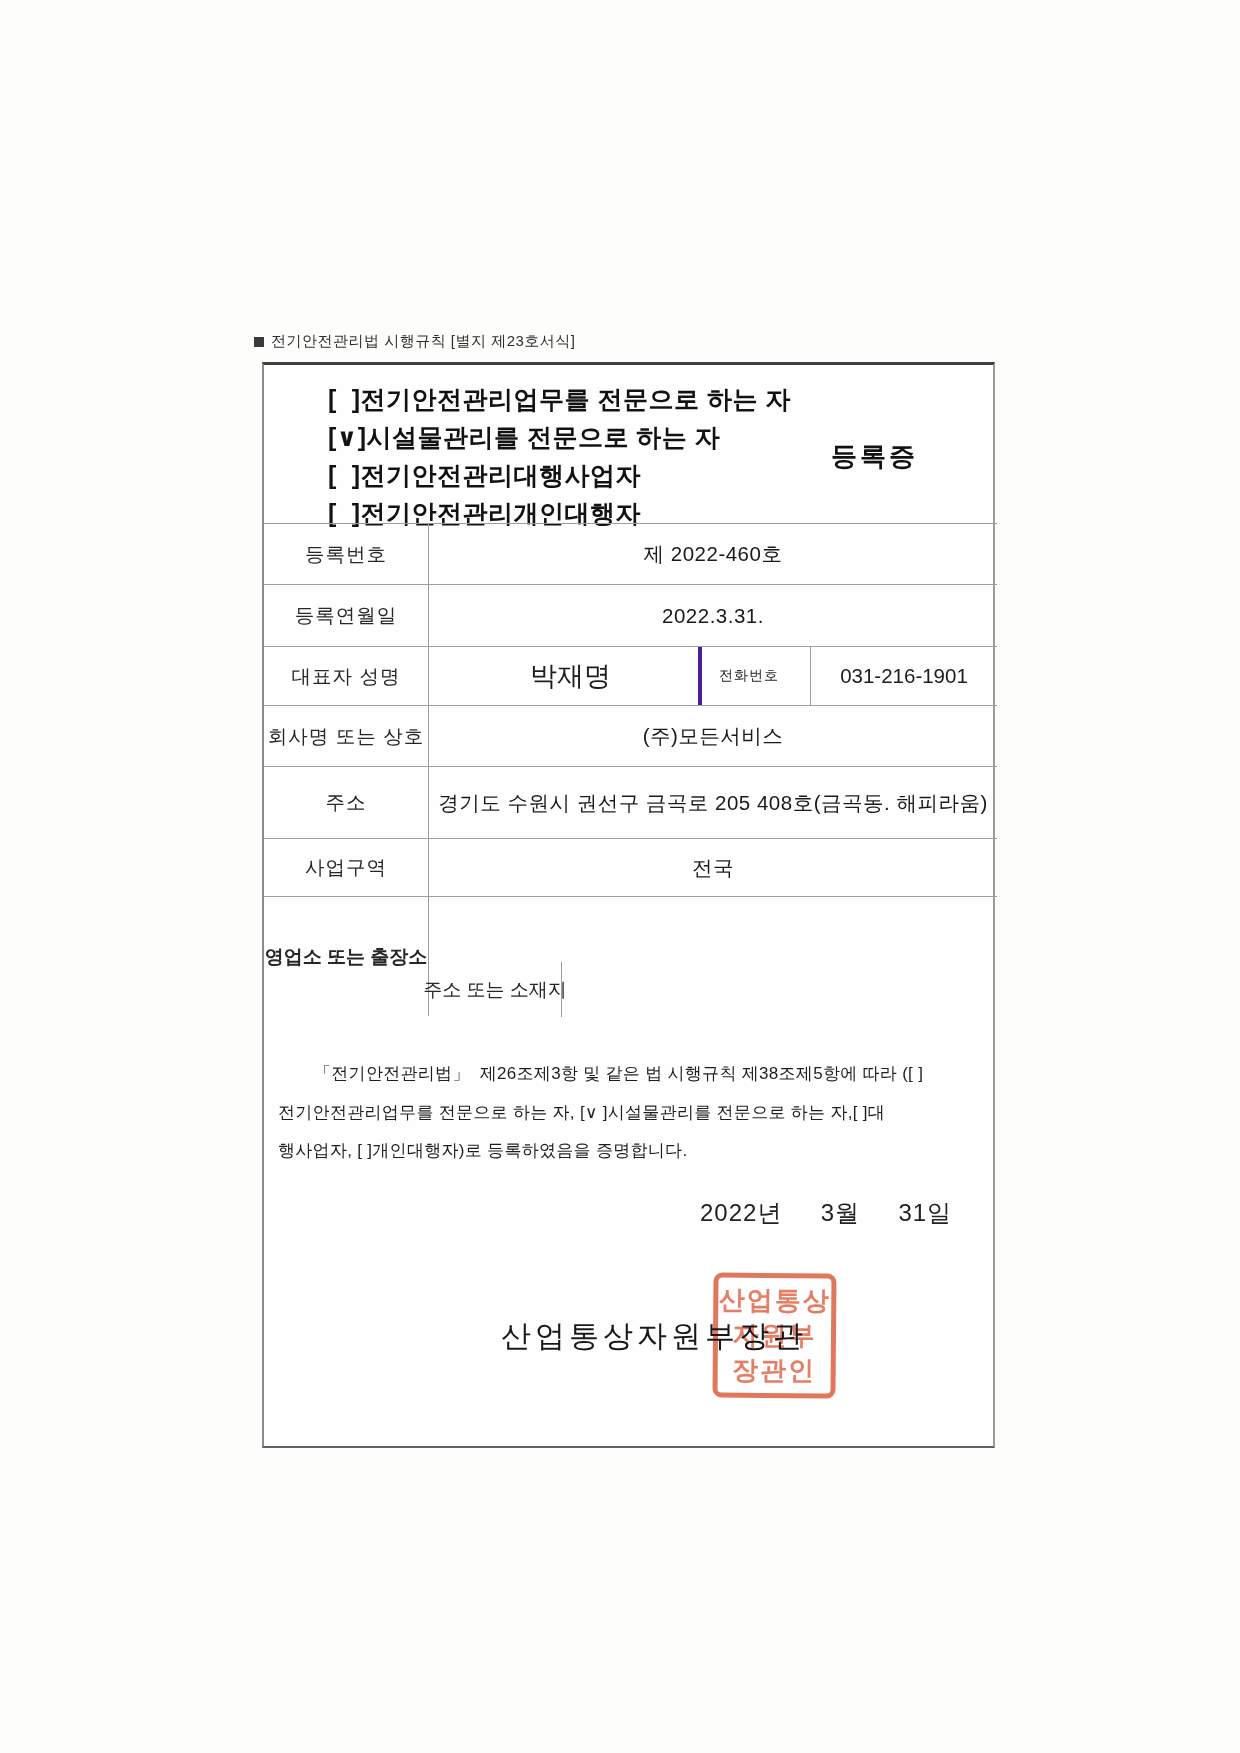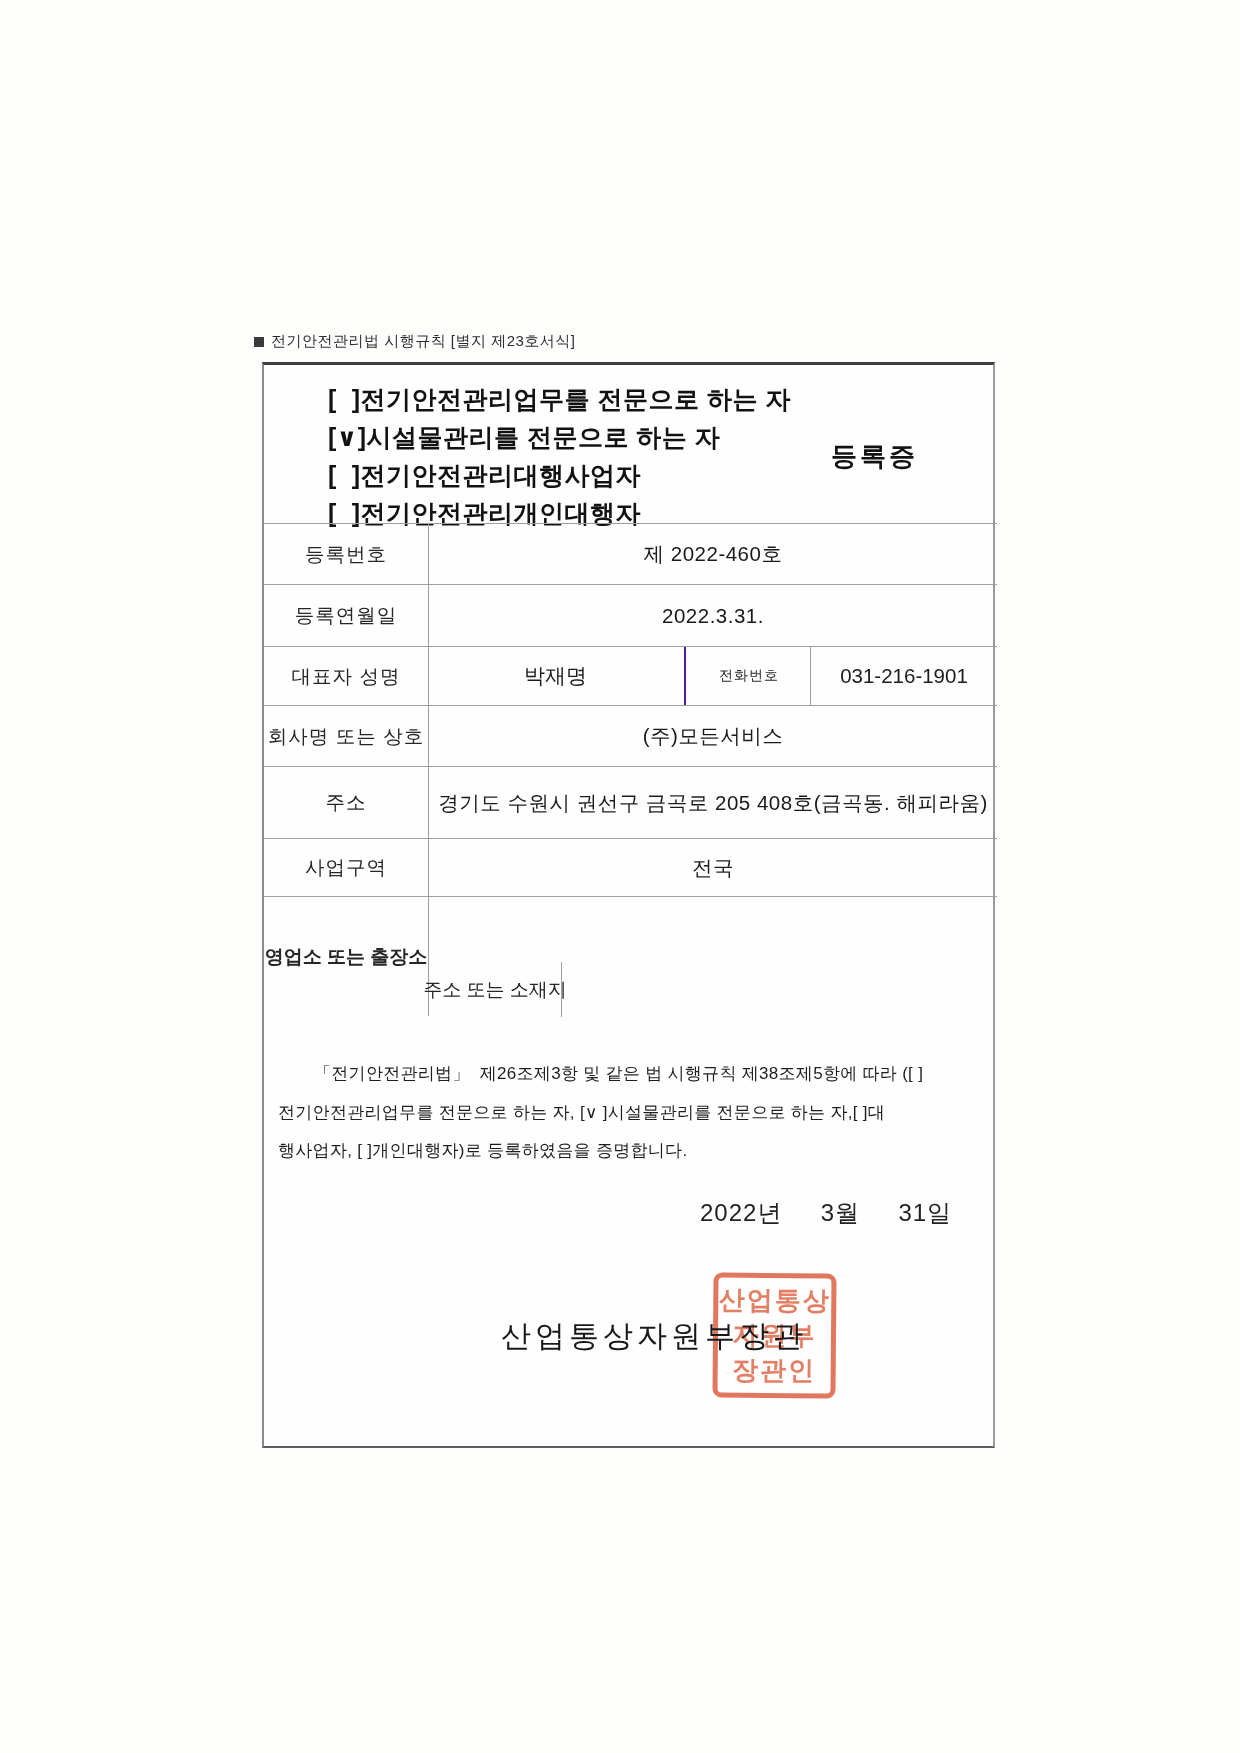--- a/index.html
+++ b/index.html
@@ -46,21 +46,21 @@
   .r7 { top:531px; height:120px; }
 
   .cell {
     position:absolute; top:0; height:100%;
     display:flex; align-items:center; justify-content:center;
   }
   .label-cell { left:0; width:165px; border-right:1px solid #9e9e9e; font-size:19.5px; color:#262626; letter-spacing:1px; }
   .value-cell { left:165px; right:0; font-size:20.5px; color:#1a1a1a; letter-spacing:0.5px; white-space:nowrap; }
 
   
-  .v1-cell { left:163px; width:259px; border-right:2px solid #4c1d95; font-size:21px; }
+  .v1-cell { left:179px; width:259px; border-right:4px solid #4c1d95; font-size:27px; }
   .l2-cell { left:424px; width:123px; border-right:1px solid #9e9e9e; font-size:14px; color:#262626; letter-spacing:1px; }
   .v2-cell { left:547px; right:0; font-size:20.5px; }
 
   
   .branch-label { left:0; width:165px; border-right:1px solid #9e9e9e; font-size:19px; color:#262626; white-space:nowrap;font-weight:bold; }
   .branch-right { position:absolute; left:165px; top:0; right:0; height:100%; }
   .branch-sub { position:absolute; left:0; right:0; display:flex; }
   .sub1 { top:0; height:65px; border-bottom:1px solid #9e9e9e; }
   .sub2 { top:65px; height:55px; }
   .sub-label {

